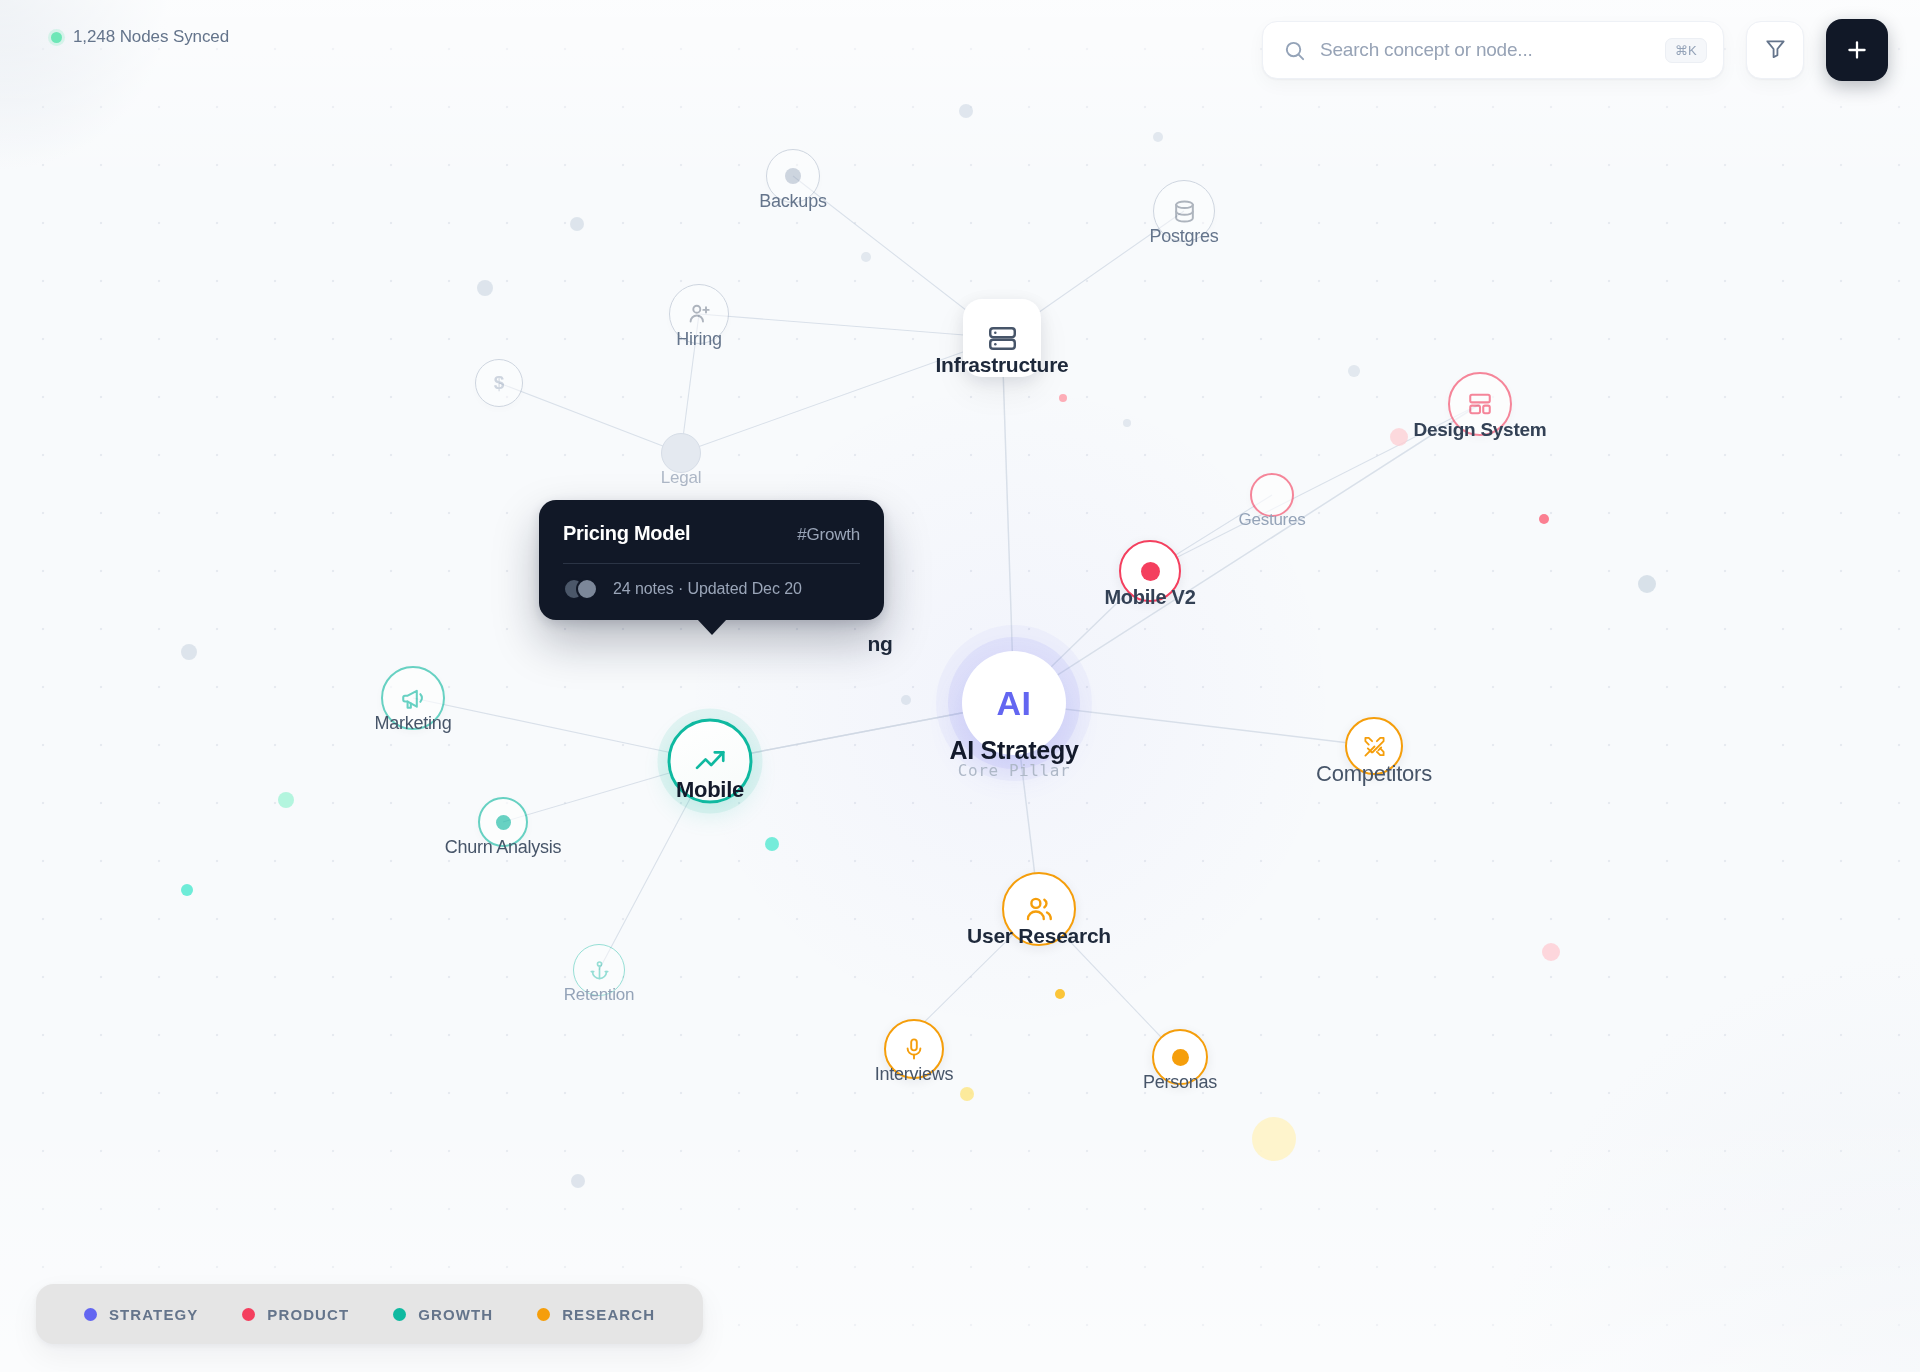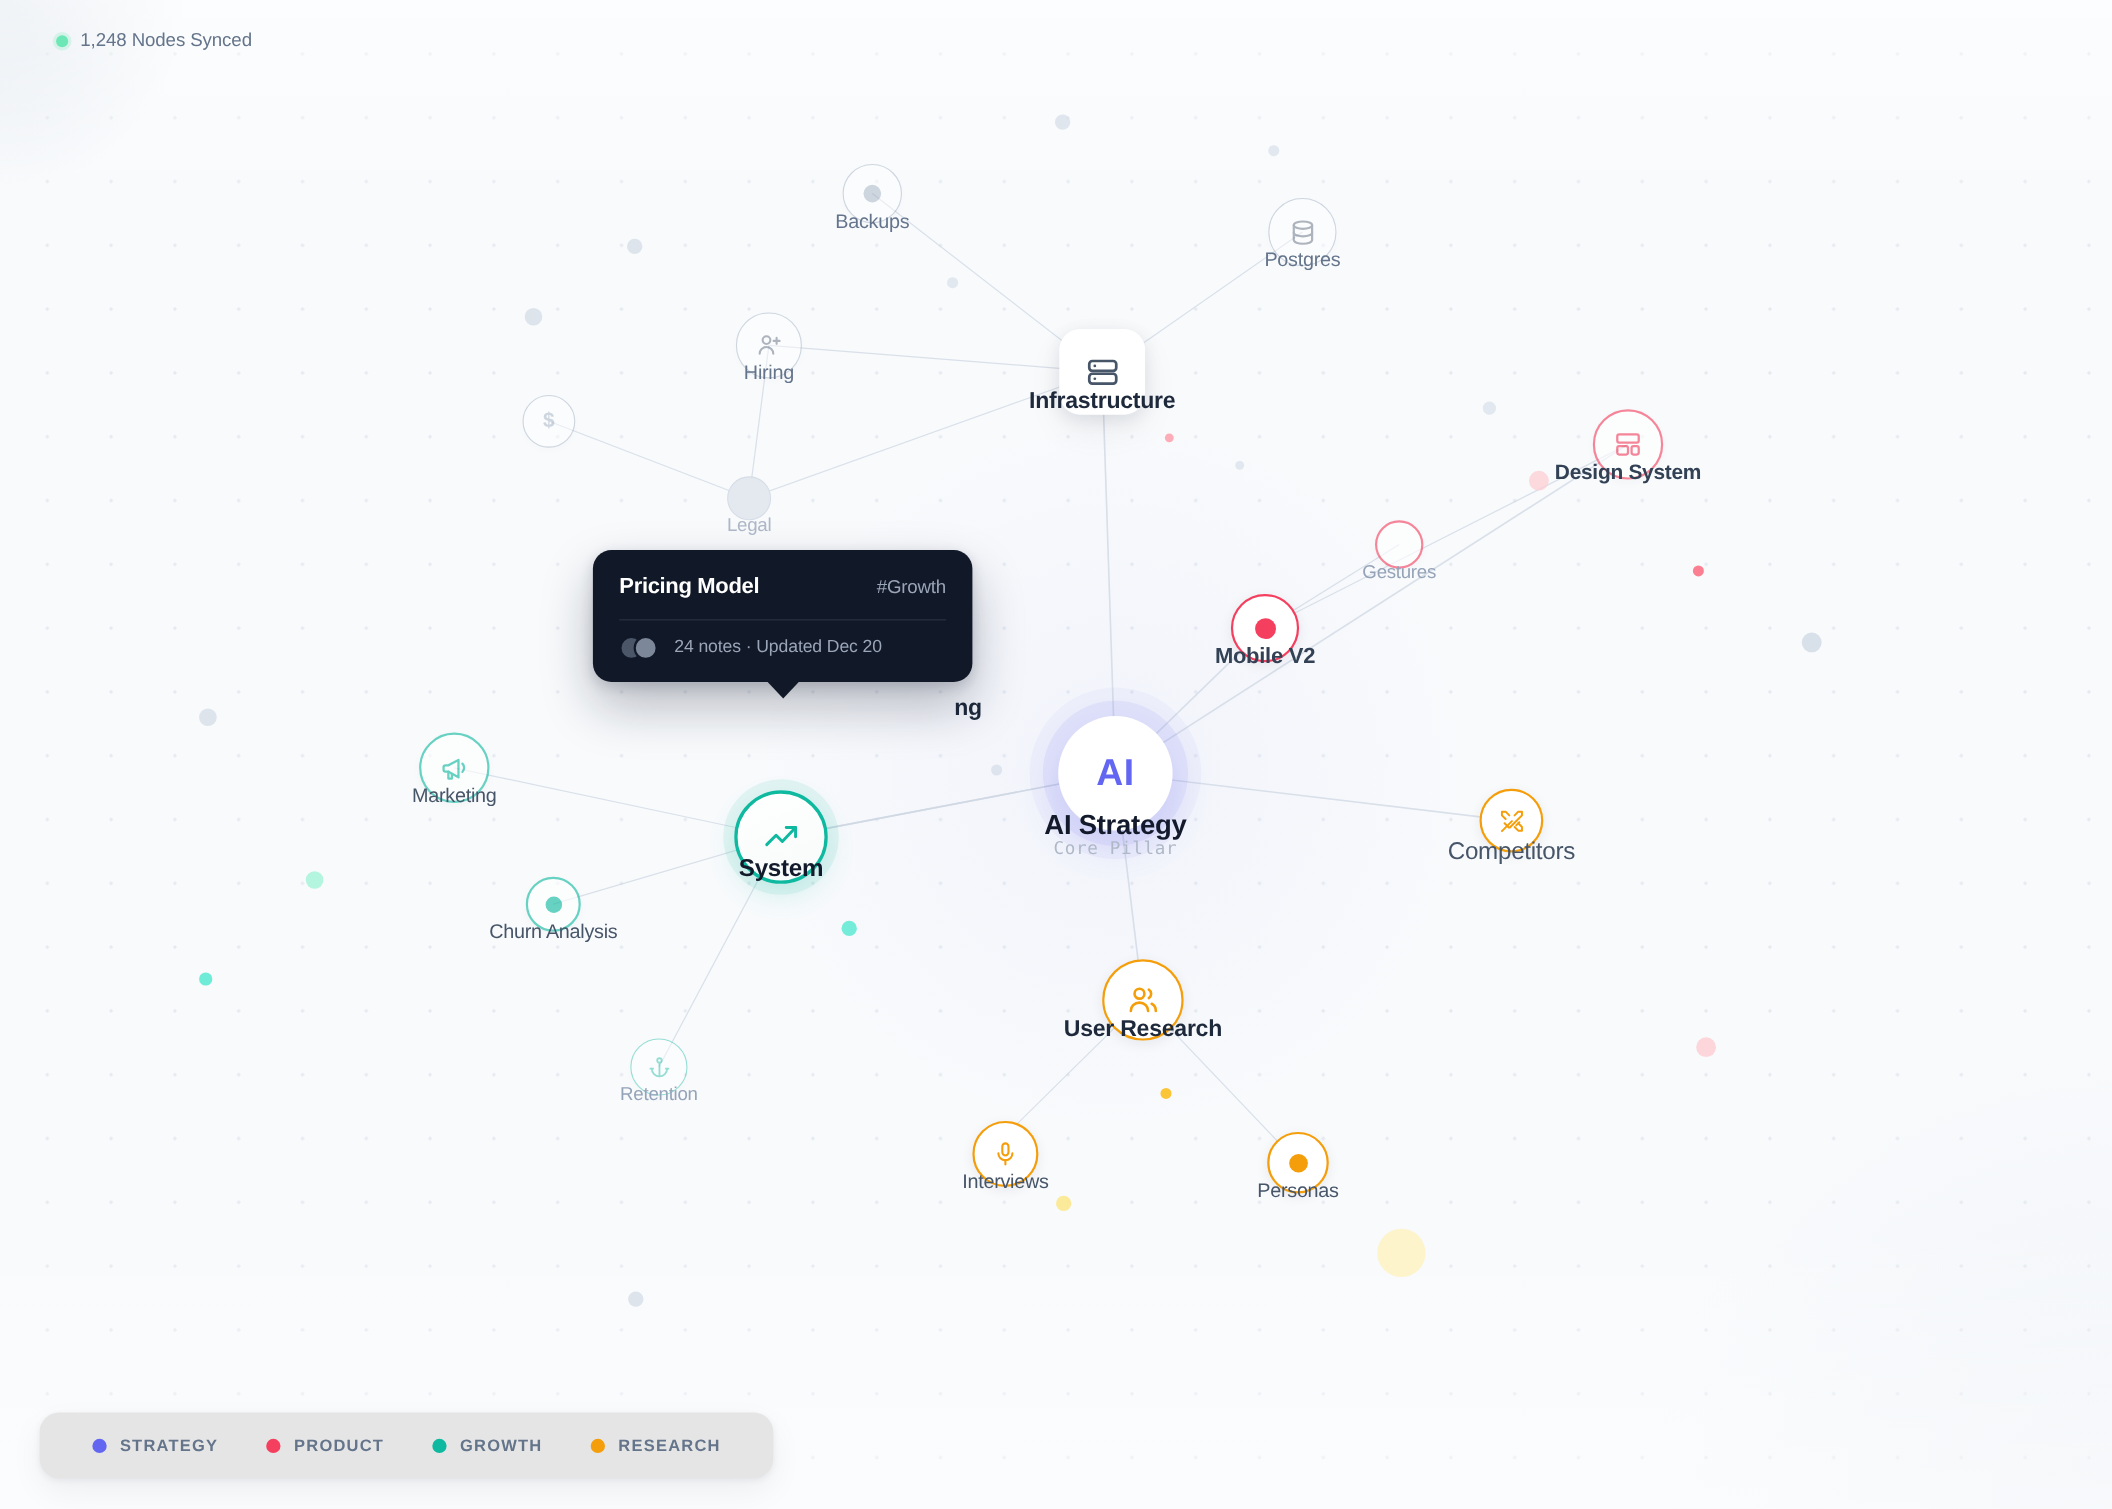--- a/index.html
+++ b/index.html
@@ -195,21 +195,21 @@
       </div>
       <div class="node" style="left: 710px; top: 761px;">
         <div class="bubble" style="width: 85px; height: 85px; border: 3.5px solid rgb(15, 185, 160); background: linear-gradient(160deg, rgb(255, 255, 255), rgb(247, 251, 250)); box-shadow: rgba(15, 185, 160, 0.09) 0px 0px 0px 10px, rgba(15, 185, 160, 0.16) 0px 10px 26px;">
           <span style="display: flex;">
             <svg width="34" height="34" viewBox="0 0 24 24" fill="none" stroke="#0fb9a0" stroke-width="1.9" stroke-linecap="round" stroke-linejoin="round">
               <polyline points="2.5 16.5 8.5 10.5 12.5 14.5 21 5.5"></polyline>
               <polyline points="15 5.5 21 5.5 21 11.5"></polyline>
             </svg>
           </span>
         </div>
-        <div class="nlabel" style="top: 48.5px; font-size: 22px; font-weight: 700; color: rgb(19, 26, 43); letter-spacing: -0.25px;">System</div>
+        <div class="nlabel" style="top: 48.5px; font-size: 22px; font-weight: 700; color: rgb(19, 26, 43); letter-spacing: -0.25px;">Mobile</div>
       </div>
       <div class="node" style="left: 1039px; top: 909px;">
         <div class="bubble" style="width: 74px; height: 74px; border: 2.2px solid rgb(245, 158, 11); box-shadow: rgba(15, 23, 42, 0.07) 0px 3px 12px;">
           <span style="display: flex;">
             <svg width="30" height="30" viewBox="0 0 24 24" fill="none" stroke="#f59e0b" stroke-width="1.9" stroke-linecap="round" stroke-linejoin="round">
               <circle cx="9.5" cy="7.5" r="3.6"></circle>
               <path d="M3.2 20c0-3.5 2.8-6 6.3-6s6.3 2.5 6.3 6"></path>
               <path d="M16.3 4.6a3.6 3.6 0 0 1 0 6.1"></path>
               <path d="M18.4 14.8c1.8.9 3 2.8 3 5.2"></path>
             </svg>
@@ -349,20 +349,47 @@
       </div>
     </div>
 </div>
 
 <div id="header">
   <div id="sync-row">
     <span id="sync-dot" style="background: rgb(110, 231, 183);"></span>
     <span id="sync-text">1,248 Nodes Synced</span>
   </div>
 
+  <div id="header-right">
+    <div id="search-box">
+      <span class="mag">
+        <svg width="23" height="23" viewBox="0 0 24 24" fill="none" stroke="currentColor" stroke-width="2" stroke-linecap="round">
+          <circle cx="11" cy="11" r="7"></circle>
+            <line x1="16.3" y1="16.3" x2="21" y2="21"></line>
+        </svg>
+      </span>
+      <input id="search-input" type="text" placeholder="Search concept or node..." style="">
+      <span id="kbd">⌘K</span>
+    </div>
+
+    <div class="icon-btn">
+      <span>
+        <svg width="23" height="23" viewBox="0 0 24 24" fill="none" stroke="currentColor" stroke-width="1.9" stroke-linecap="round" stroke-linejoin="round">
+          <polygon points="3.5 4.5 20.5 4.5 14 12.5 14 19 10 21 10 12.5 3.5 4.5"></polygon>
+        </svg>
+      </span>
+    </div>
+
+    <div id="add-btn">
+      <svg width="26" height="26" viewBox="0 0 24 24" fill="none" stroke="currentColor" stroke-width="2.1" stroke-linecap="round">
+        <line x1="12" y1="5" x2="12" y2="19"></line>
+          <line x1="5" y1="12" x2="19" y2="12"></line>
+      </svg>
+    </div>
+  </div>
 </div>
 
 <div id="tooltip">
   <div id="tt-head">
     <span id="tt-title">Pricing Model</span>
     <span id="tt-tag">#Growth</span>
   </div>
   <div id="tt-rule"></div>
   <div id="tt-foot">
     <span id="tt-avatars">

